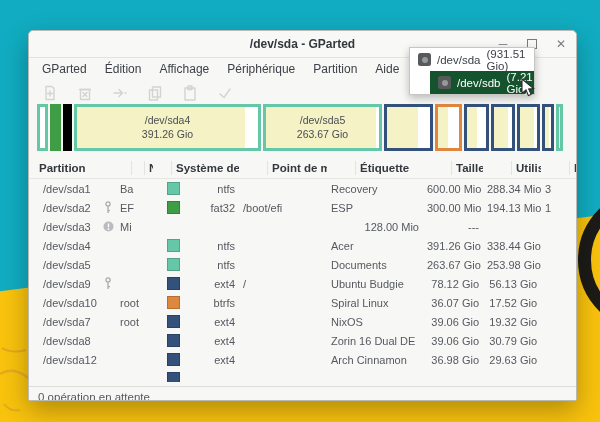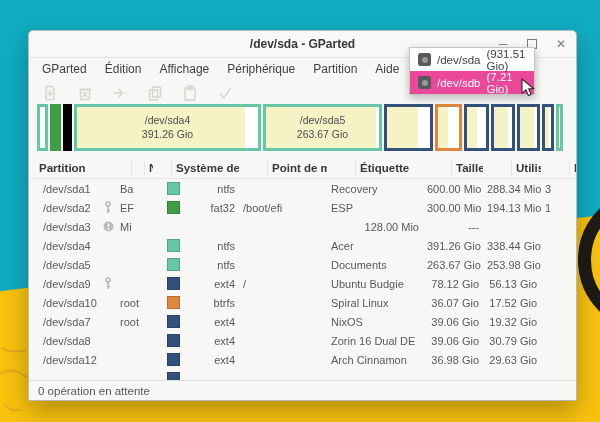--- a/index.html
+++ b/index.html
@@ -37,21 +37,21 @@
     display:flex;gap:2px;}
   .seg{box-sizing:border-box;height:47px;border:3px solid;flex:0 0 auto;
     display:flex;flex-direction:column;align-items:center;justify-content:center;
     font-size:10.5px;line-height:1.3;color:#4a4e52;overflow:hidden;white-space:nowrap;}
   
   .dropdown{position:absolute;left:409px;top:47px;width:126px;z-index:30;
     background:#fff;border:1px solid #c6c6c2;box-shadow:0 3px 8px rgba(0,0,0,.25);
     font-size:11.5px;box-sizing:border-box;}
   .dditem{height:23px;display:flex;align-items:center;gap:6px;padding:0 7px 0 8px;
     color:#3d4147;}
-  .dditem.sel{background:#ec4899;color:#ffffff;}
+  .dditem.sel{background:#14532d;color:#ffffff;margin-left:20px;}
   .dditem .ddsize{margin-left:auto;}
   .ddicon{width:13px;height:13px;border-radius:2.5px;background:#58595b;
     position:relative;flex:0 0 13px;}
   .ddicon::after{content:"";position:absolute;left:3.5px;top:3.5px;width:6px;height:6px;
     border-radius:50%;background:#96989a;}
   .cursor{position:absolute;left:521px;top:78px;z-index:40;}
   
   .table{position:absolute;left:0;top:127px;width:547px;}
   .thead,.trow{display:grid;
     grid-template-columns:74px 13px 27px 96px 88px 96px 60px 58px 1fr;
@@ -64,21 +64,21 @@
   .trow{height:19px;font-size:11px;color:#55595f;}
   .cell{overflow:hidden;white-space:nowrap;padding:0 4px;}
   .c-part{padding-left:14px;}
   .c-right{text-align:right;}
   .c-fs{display:flex;align-items:center;padding-left:24px;gap:28px;}
   .swatch{width:13px;height:13px;border:1px solid rgba(0,0,0,.18);box-sizing:border-box;
     flex:0 0 13px;}
   .fs-name{margin-left:auto;}
   .c-flag{display:flex;align-items:center;justify-content:flex-start;padding:0;}
   
-  .statusbar{position:absolute;left:0;bottom:0;width:100%;height:20px;
+  .statusbar{position:absolute;left:0;bottom:0;width:100%;height:14px;
     border-top:1px solid #dddddb;background:#F7F7F6;font-size:11.5px;color:#55595f;
     line-height:20px;padding-left:9px;box-sizing:border-box;}
 </style>
 </head>
 <body>
 
 <div class="wp-yellow"></div>
 <svg class="wp-scribble" width="30" height="92" viewBox="0 0 30 92">
   <path d="M2,18 q10,6 24,2" stroke="#d89b2a" stroke-width="2" fill="none" opacity=".7"></path>
   <path d="M0,44 q14,-8 28,4" stroke="#d89b2a" stroke-width="2.5" fill="none" opacity=".6"></path>

